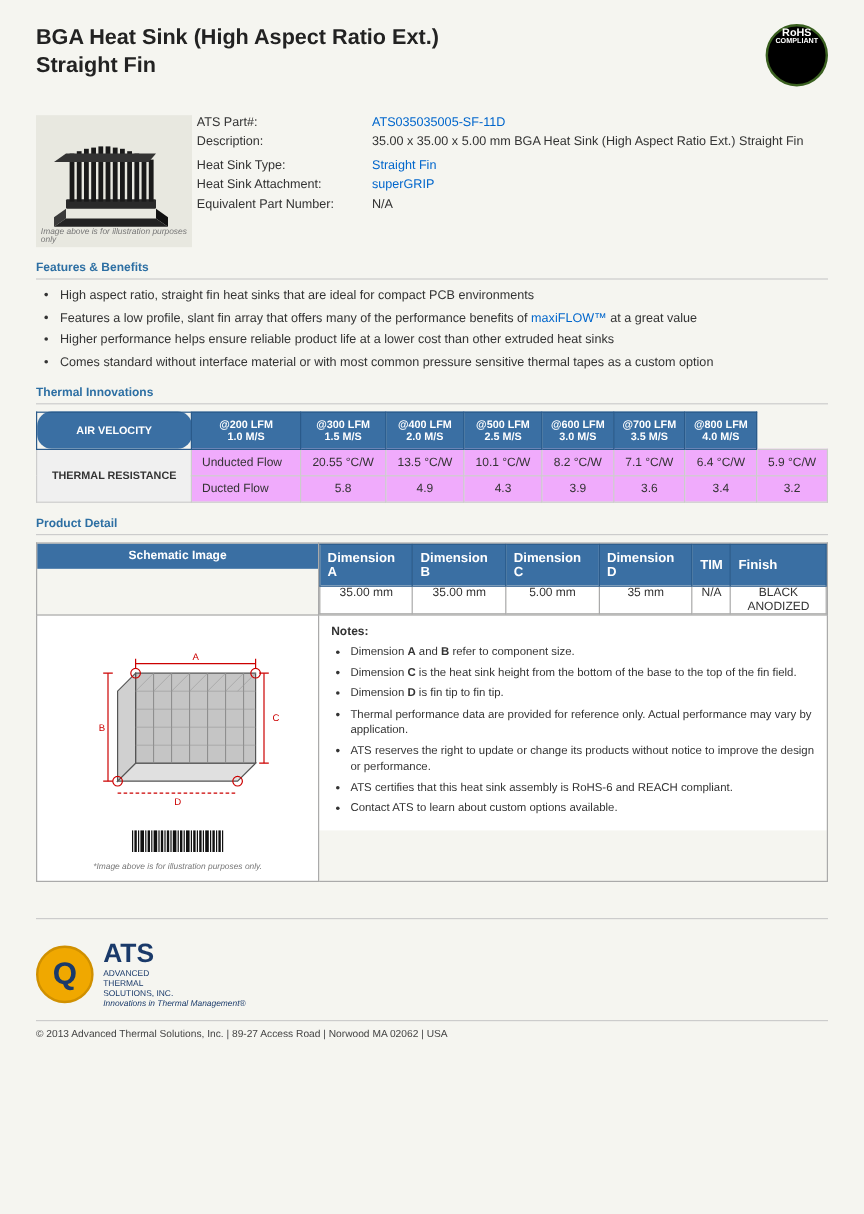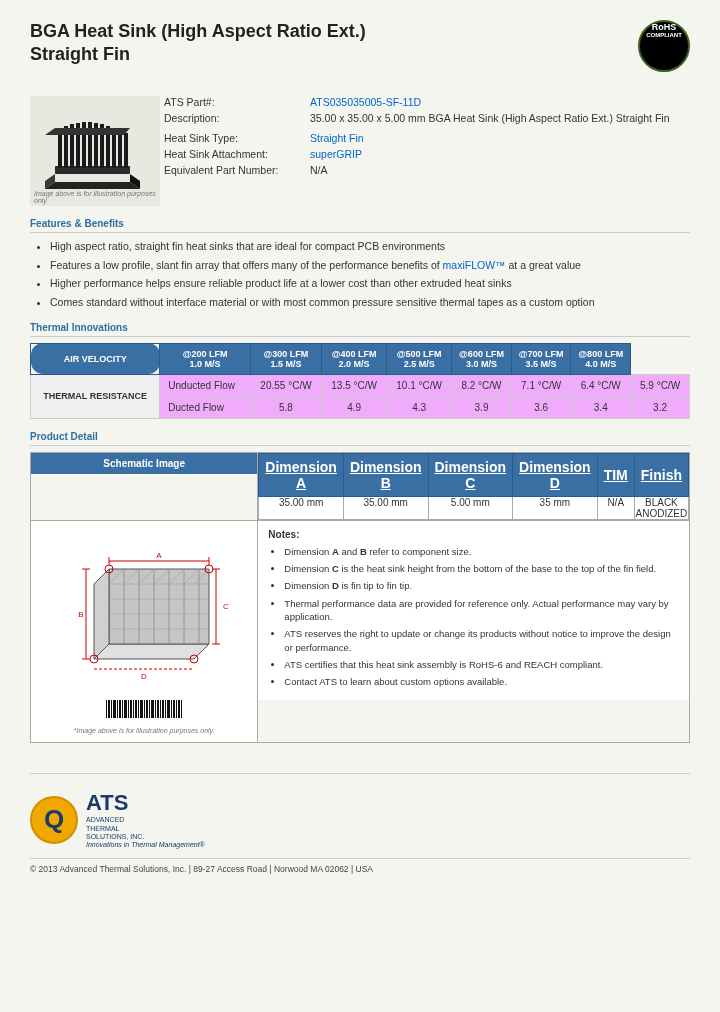--- a/index.html
+++ b/index.html
@@ -141,24 +141,23 @@
     .detail-table {
       width: 100%;
       border-collapse: collapse;
       font-size: 10px;
       margin-bottom: 0;
     }
     .detail-table th {
       background: #3a6fa3;
       color: white;
       padding: 5px 6px;
-      text-align: center;
+      text-align: left;
       border: 1px solid #2a5a8a;
-      font-size: 14px;
-      text-decoration: underline;
+      font-size: 11px;
     }
     .detail-table td {
       padding: 5px 6px;
       border: 1px solid #ccc;
       text-align: center;
       background: white;
       font-size: 10px;
     }
     .detail-outer-table {
       width: 100%;

